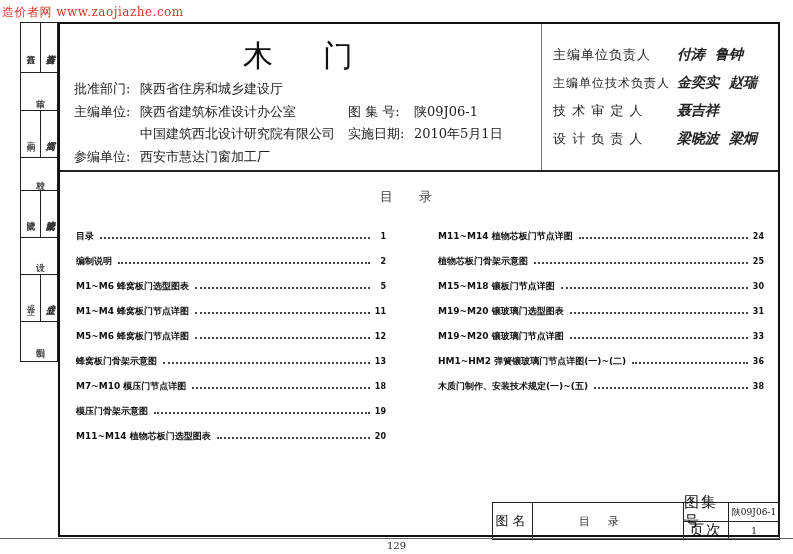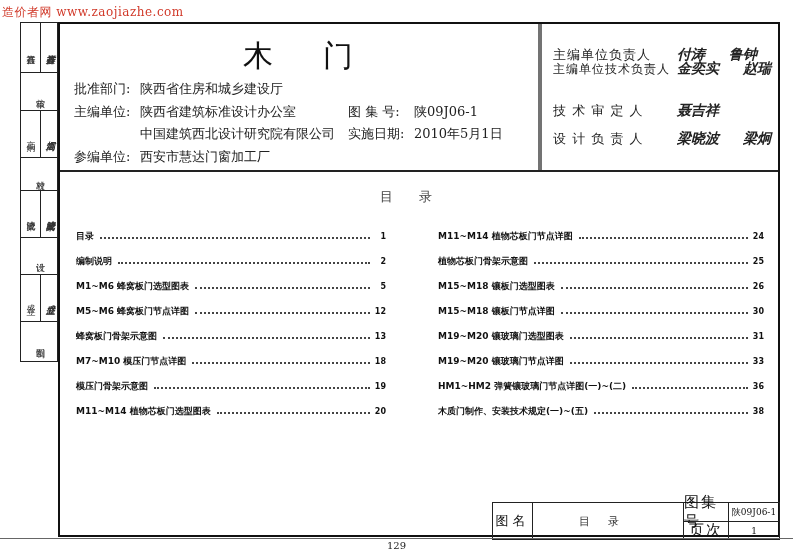--- a/index.html
+++ b/index.html
@@ -12,29 +12,29 @@
   .side { position: absolute; left: 20px; top: 22px; width: 38px; border-left: 1px solid #222; border-top: 1px solid #222; }
   .side .cell { border-bottom: 1px solid #222; border-right: 1px solid #222; display: flex; position: relative; }
   .side .half { width: 19px; display: flex; align-items: center; justify-content: center; writing-mode: vertical-rl; font-size: 9px; color: #333; }
   .side .half + .half { border-left: 1px solid #222; }
   .side .full { width: 38px; display: flex; align-items: center; justify-content: center; writing-mode: vertical-rl; font-size: 9px; color: #333; }
   .sig { font-family: "DejaVu Serif", serif; font-style: italic; font-weight: bold; color: #111; }
 
   
   .frame { position: absolute; left: 58px; top: 22px; width: 722px; height: 515px; border: 2px solid #111; }
   .header { position: absolute; left: 0; top: 0; width: 718px; height: 148px; border-bottom: 2px solid #222; }
-  .hdr-left { position: absolute; left: 0; top: 0; width: 482px; height: 146px; border-right: 4px solid #737373; padding-left: 23px; }
+  .hdr-left { position: absolute; left: 0; top: 0; width: 482px; height: 146px; border-right: 1px solid #737373; padding-left: 23px; }
   .title { position: absolute; left: 0; top: 12px; width: 482px; text-align: center; font-size: 30px; letter-spacing: 6px; font-family: "DejaVu Sans", sans-serif; }
   .title span { display: inline-block; margin: 0 22px; }
   .info-row { position: absolute; font-size: 13px; white-space: nowrap; color: #222; }
   .info-row .lbl { display: inline-block; width: 66px; }
   .hdr-right { position: absolute; left: 483px; top: 0; width: 235px; height: 146px; }
   .resp-row { position: absolute; left: 10px; font-size: 13px; white-space: nowrap; color: #222; }
   .resp-row .rl { display: inline-block; width: 124px; letter-spacing: 1px; }
-  .resp-row .rs { font-style: italic; font-weight: bold; font-size: 14px; margin-right: 24px; }
+  .resp-row .rs { font-style: italic; font-weight: bold; font-size: 14px; margin-right: 10px; }
 
   
   .toc-title { position: absolute; left: 0; top: 164px; width: 718px; text-align: center; font-size: 13px; letter-spacing: 26px; font-family: "DejaVu Sans", sans-serif; color: #444; }
   .toc-col { position: absolute; top: 200px; width: 310px; }
   .toc-item { position: relative; height: 25px; display: flex; align-items: center; font-size: 9px; font-weight: bold; font-family: "DejaVu Sans", sans-serif; color: #111; }
   .toc-item .ti { white-space: nowrap; padding-right: 6px; }
   .toc-item .dots { flex: 1; border-bottom: 2px dotted #444; height: 1px; margin-top: 2px; }
   .toc-item .pg { width: 16px; text-align: right; font-size: 8px; }
 
   
@@ -106,21 +106,21 @@
         <span class="lbl">图 集 号:</span><span>陕09J06-1</span>
       </div>
       <div class="info-row" style="left:288px;top:101px">
         <span class="lbl">实施日期:</span><span>2010年5月1日</span>
       </div>
     </div>
     <div class="hdr-right">
       <div class="resp-row" style="top:22px">
         <span class="rl">主编单位负责人</span><span class="rs">付涛</span><span class="rs">鲁钟</span>
       </div>
-      <div class="resp-row" style="top:36px;font-size:12px">
+      <div class="resp-row" style="top:50px;font-size:12px">
         <span class="rl">主编单位技术负责人</span><span class="rs">金奕实</span><span class="rs">赵瑞</span>
       </div>
       <div class="resp-row" style="top:78px">
         <span class="rl">技 术 审 定 人</span><span class="rs">聂吉祥</span>
       </div>
       <div class="resp-row" style="top:106px">
         <span class="rl">设 计 负 责 人</span><span class="rs">梁晓波</span><span class="rs">梁炯</span>
       </div>
     </div>
   </div>
@@ -137,20 +137,25 @@
         <span class="ti">编制说明</span>
         <span class="dots"></span>
         <span class="pg">2</span>
       </div>
     <div class="toc-item">
         <span class="ti">M1~M6 蜂窝板门选型图表</span>
         <span class="dots"></span>
         <span class="pg">5</span>
       </div>
     <div class="toc-item">
+        <span class="ti">M1~M4 蜂窝板门节点详图</span>
+        <span class="dots"></span>
+        <span class="pg">11</span>
+      </div>
+    <div class="toc-item">
         <span class="ti">M5~M6 蜂窝板门节点详图</span>
         <span class="dots"></span>
         <span class="pg">12</span>
       </div>
     <div class="toc-item">
         <span class="ti">蜂窝板门骨架示意图</span>
         <span class="dots"></span>
         <span class="pg">13</span>
       </div>
     <div class="toc-item">
@@ -173,25 +178,20 @@
   <div class="toc-col" style="left:378px;top:200px;width:326px">
     <div class="toc-item">
         <span class="ti">M11~M14 植物芯板门节点详图</span>
         <span class="dots"></span>
         <span class="pg">24</span>
       </div>
     <div class="toc-item">
         <span class="ti">植物芯板门骨架示意图</span>
         <span class="dots"></span>
         <span class="pg">25</span>
-      </div>
-    <div class="toc-item">
-        <span class="ti">M15~M18  镶板门选型图表</span>
-        <span class="dots"></span>
-        <span class="pg">26</span>
       </div>
     <div class="toc-item">
         <span class="ti">M15~M18  镶板门节点详图</span>
         <span class="dots"></span>
         <span class="pg">30</span>
       </div>
     <div class="toc-item">
         <span class="ti">M19~M20  镶玻璃门选型图表</span>
         <span class="dots"></span>
         <span class="pg">31</span>

